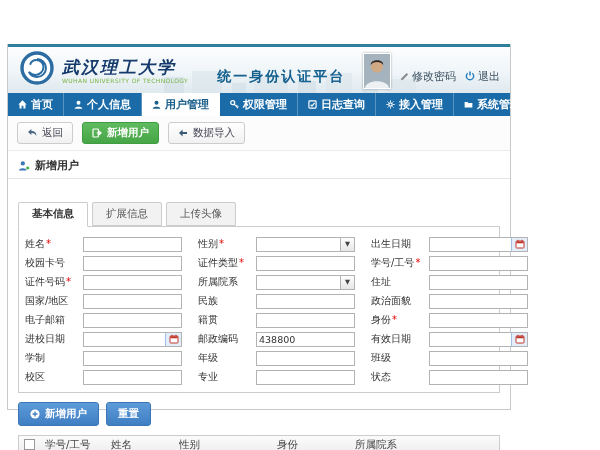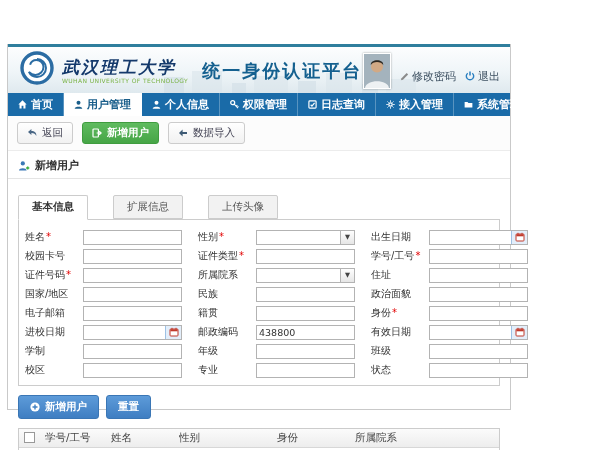--- a/index.html
+++ b/index.html
@@ -13,41 +13,41 @@
       linear-gradient(#d2dfe7,#d2dfe7),linear-gradient(#dbe6ec,#dbe6ec),linear-gradient(#d2dfe7,#d2dfe7),
       linear-gradient(#dbe6ec,#dbe6ec),linear-gradient(#d2dfe7,#d2dfe7),linear-gradient(#dbe6ec,#dbe6ec),
       linear-gradient(#d2dfe7,#d2dfe7),linear-gradient(#dbe6ec,#dbe6ec);
     background-repeat:no-repeat;
     background-size:20px 16px,30px 22px,14px 10px,34px 17px,18px 12px,26px 20px,16px 9px,30px 14px;
     background-position:6px bottom,34px bottom,74px bottom,96px bottom,140px bottom,168px bottom,204px bottom,228px bottom;}
   .logo{margin:0 8px 0 12px;flex:0 0 auto;}
   .uni{line-height:1;position:relative;top:1px;}
   .uni-cn{font-family:"DejaVu Serif","Liberation Serif",serif;font-style:italic;font-weight:bold;font-size:17px;color:#14396b;letter-spacing:2px;}
   .uni-en{font-size:6px;color:#79b243;letter-spacing:.4px;margin-top:2px;}
-  .platform{font-size:18px;font-weight:bold;color:#14608f;letter-spacing:2px;margin-left:14px;position:relative;top:1px;}
+  .platform{font-size:14px;font-weight:bold;color:#14608f;letter-spacing:2px;margin-left:29px;position:relative;top:7px;}
   .hdr-right{position:absolute;right:10px;top:0;height:100%;display:flex;align-items:center;gap:9px;}
   .avatar{width:26px;height:34px;border:1px solid #fff;box-shadow:0 0 2px rgba(0,0,0,.35);cursor:pointer;position:relative;top:1px;}
   .hlink{display:inline-flex;align-items:center;gap:3px;font-size:11px;color:#3c4f60;cursor:pointer;margin-top:12px;}
 
   
   .nav{height:23px;background:#1a6ba8;display:flex;align-items:stretch;}
   .nav-tab{display:flex;align-items:center;gap:4px;padding:0 10px;color:#fff;font-size:11px;font-weight:bold;border-right:1px solid rgba(255,255,255,.28);cursor:pointer;white-space:nowrap;}
   .nav-tab.active{background:#fff;color:#1a5e8a;}
   .nicon{display:inline-flex;}
 
   
   .toolbar{display:flex;align-items:flex-end;gap:9px;padding:6px 9px;background:#fcfcfc;border-bottom:1px solid #ececec;}
   .btn{display:inline-flex;align-items:center;gap:5px;font-size:10.5px;color:#445;background:linear-gradient(#ffffff,#f1f1f1);border:1px solid #ccc;border-radius:3px;padding:3px 9px;cursor:pointer;}
   .btn-green{background:linear-gradient(#5fbb5f,#46a546);border-color:#3f9c3f;color:#fff;font-weight:bold;}
 
   
   .section-title{display:flex;align-items:center;gap:5px;padding:7px 10px 5px;font-size:11px;font-weight:bold;color:#333;border-bottom:1px solid #e4e4e4;}
 
   
-  .ftabs{display:flex;margin:16px 10px 0;position:relative;z-index:2;gap:21px;}
+  .ftabs{display:flex;margin:23px 10px 0;position:relative;z-index:2;}
   .ftab{font-size:10.5px;color:#555;background:#f2f2f2;border:1px solid #ccc;border-radius:2px 2px 0 0;padding:4px 13px;margin-right:4px;cursor:pointer;}
   .ftab.active{background:#fff;color:#333;font-weight:bold;border-bottom-color:#fff;margin-bottom:-1px;}
 
   
   .fpanel{margin:0 10px;border:1px solid #ccc;background:#fff;padding:9px 6px 7px;position:relative;}
   .fgrid{display:grid;grid-template-columns:1fr 1fr 1fr;column-gap:16px;row-gap:3px;}
   .cell{display:flex;align-items:center;height:16px;}
   .flabel{width:58px;flex:0 0 58px;font-size:10px;color:#333;white-space:nowrap;}
   .req{color:#e20000;margin-left:1px;}
   .fwrap{flex:1;max-width:99px;height:15px;border:1px solid #b3b3b3;background:#fff;display:flex;align-items:stretch;box-sizing:border-box;}
@@ -122,37 +122,37 @@
 
   <div class="nav" id="nav">
       <div class="nav-tab">
         <span class="nicon">
           <svg width="9" height="9" viewBox="0 0 10 10">
             <path d="M5 .4 9.6 4.9H8.3v4.6H6V6.3H4v3.2H1.7V4.9H.4Z" fill="currentColor"></path>
           </svg>
         </span>
         <span>首页</span>
       </div>
-      <div class="nav-tab active">
+      <div class="nav-tab">
         <span class="nicon">
           <svg width="9" height="9" viewBox="0 0 10 10">
             <circle cx="5" cy="3" r="2.2" fill="currentColor"></circle>
             <path d="M.8 9.6C.8 6.8 9.2 6.8 9.2 9.6Z" fill="currentColor"></path>
           </svg>
         </span>
-        <span>用户管理</span>
-      </div>
-      <div class="nav-tab">
+        <span>个人信息</span>
+      </div>
+      <div class="nav-tab active">
         <span class="nicon">
           <svg width="9" height="9" viewBox="0 0 10 10">
             <circle cx="5" cy="3" r="2.2" fill="currentColor"></circle>
             <path d="M.8 9.6C.8 6.8 9.2 6.8 9.2 9.6Z" fill="currentColor"></path>
           </svg>
         </span>
-        <span>个人信息</span>
+        <span>用户管理</span>
       </div>
       <div class="nav-tab">
         <span class="nicon">
           <svg width="9" height="9" viewBox="0 0 10 10">
             <circle cx="3" cy="3" r="2.2" fill="none" stroke="currentColor" stroke-width="1.4"></circle>
             <path d="M4.4 4.4 8.9 8.9M6.9 6.9l1.3-1.2M8.1 8.3l1.3-1.2" stroke="currentColor" stroke-width="1.2" fill="none"></path>
           </svg>
         </span>
         <span>权限管理</span>
       </div>

